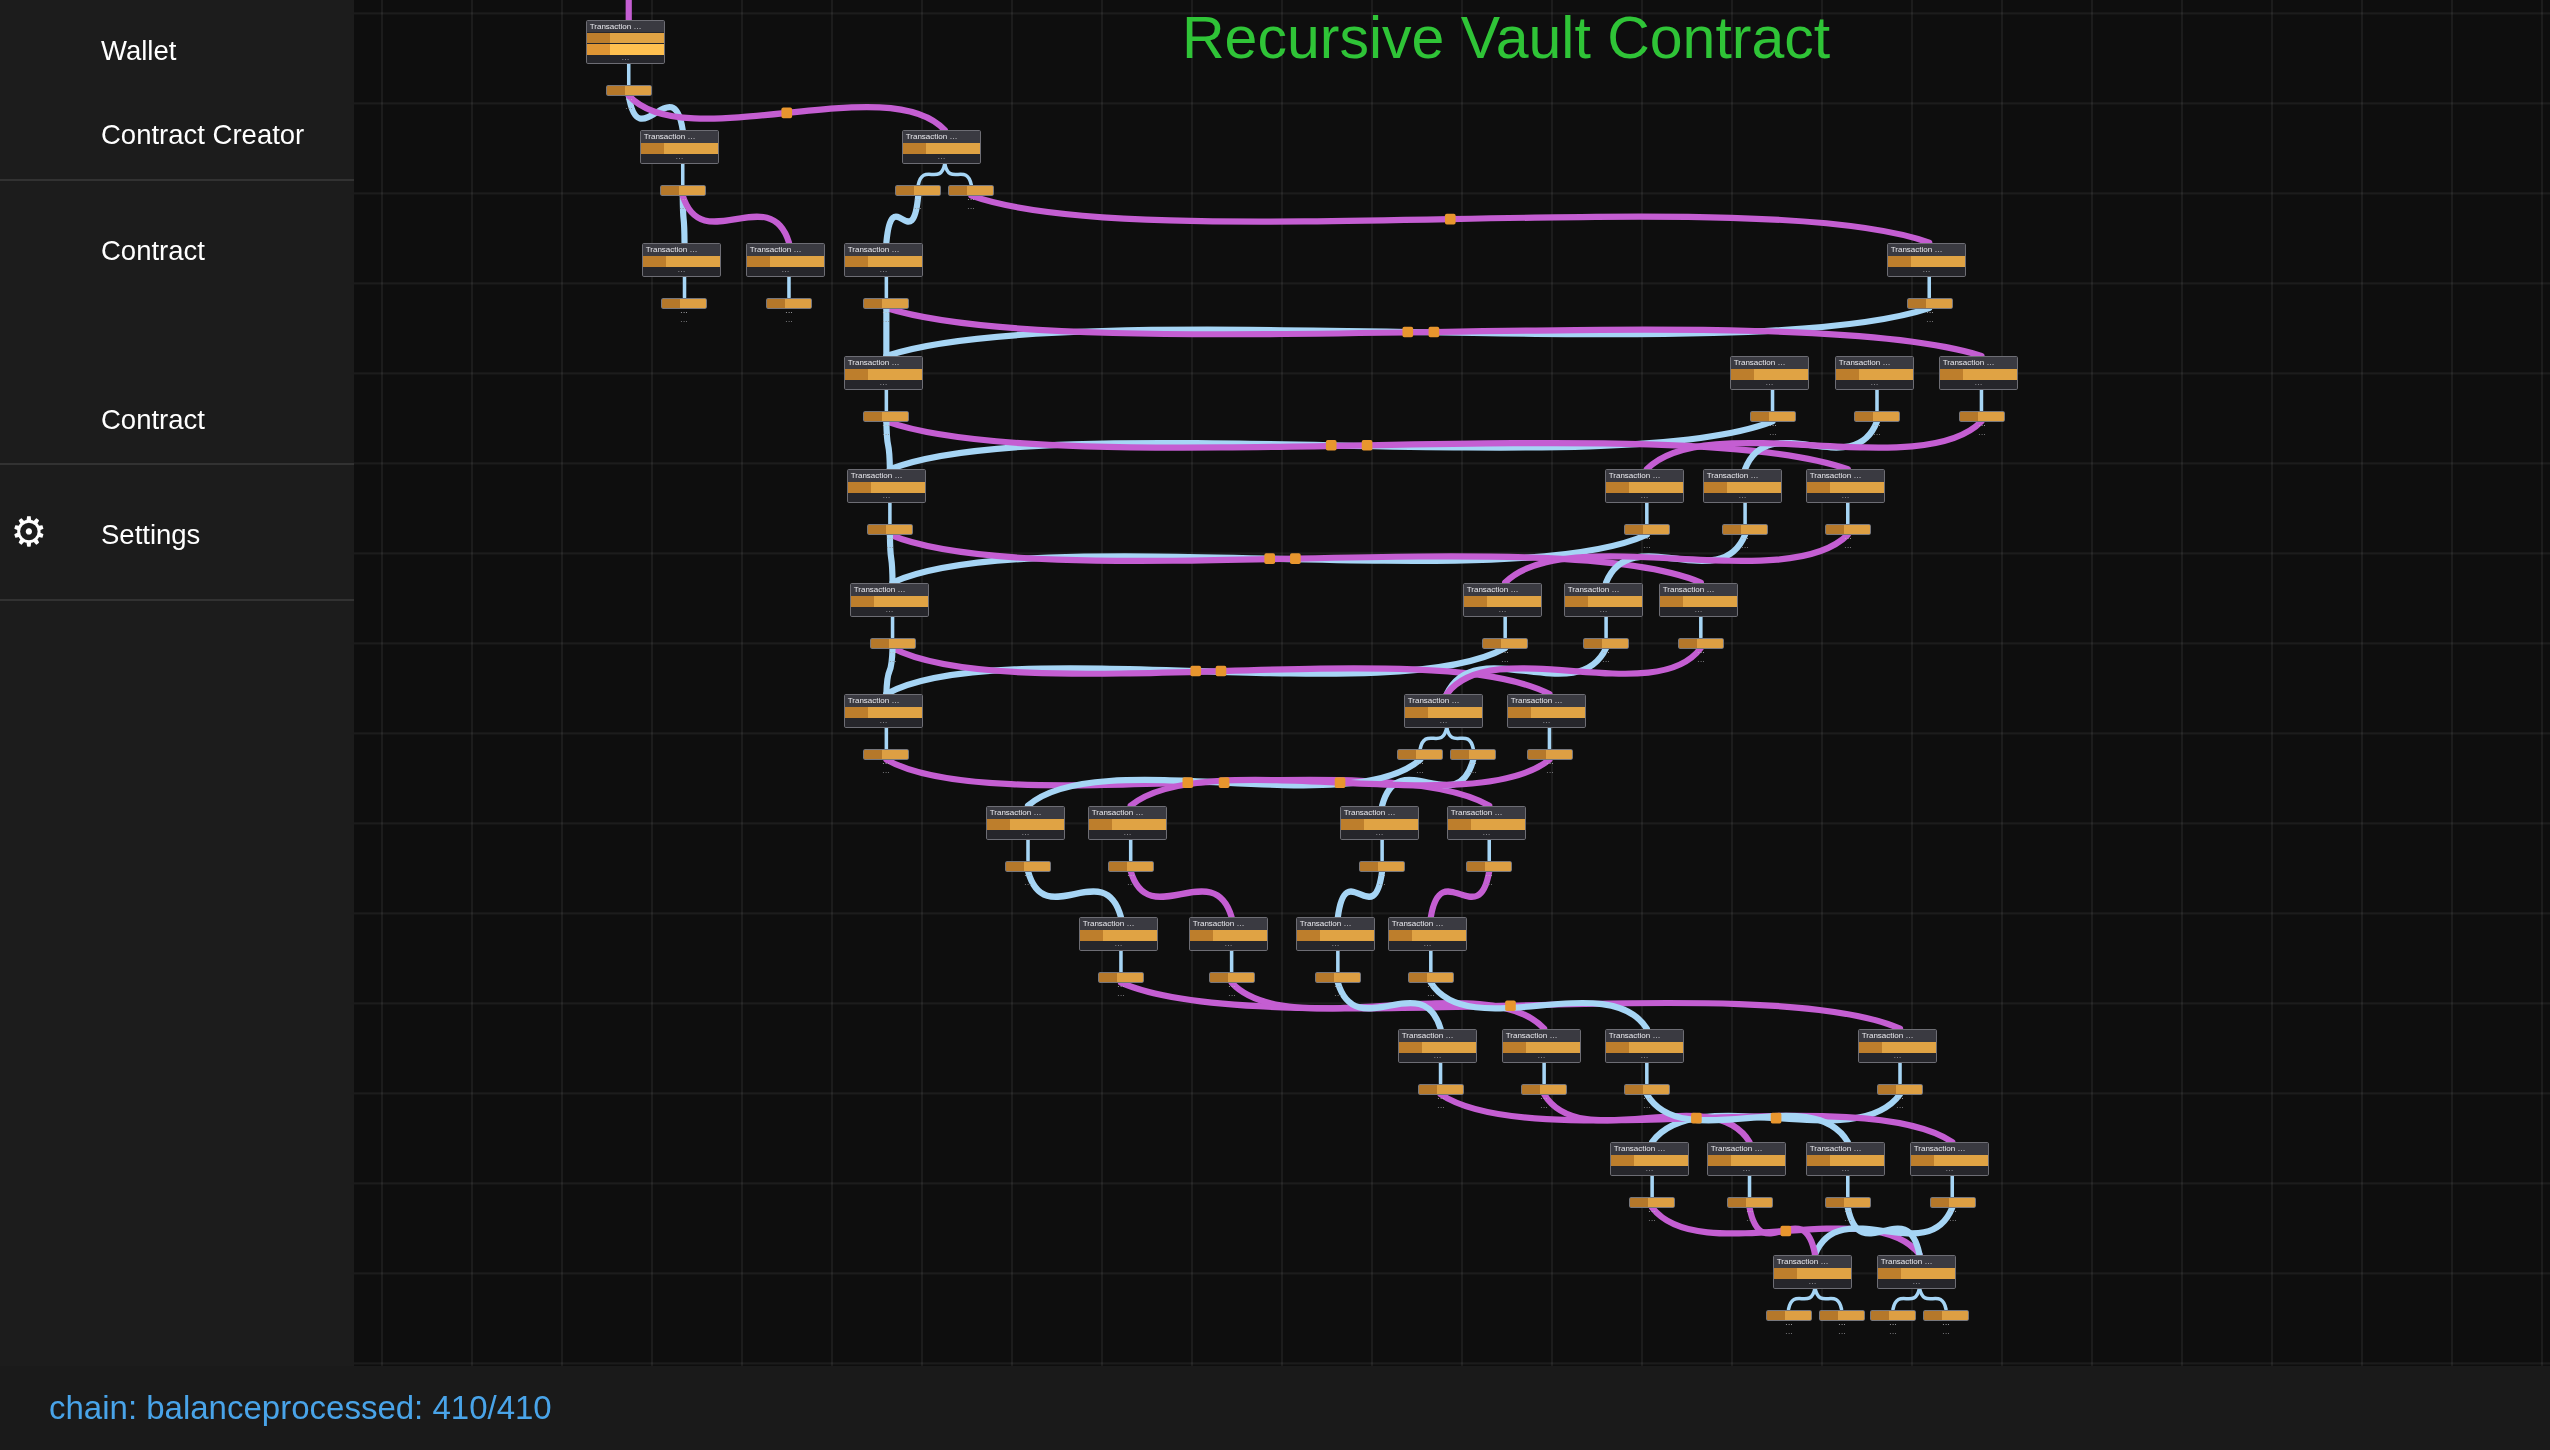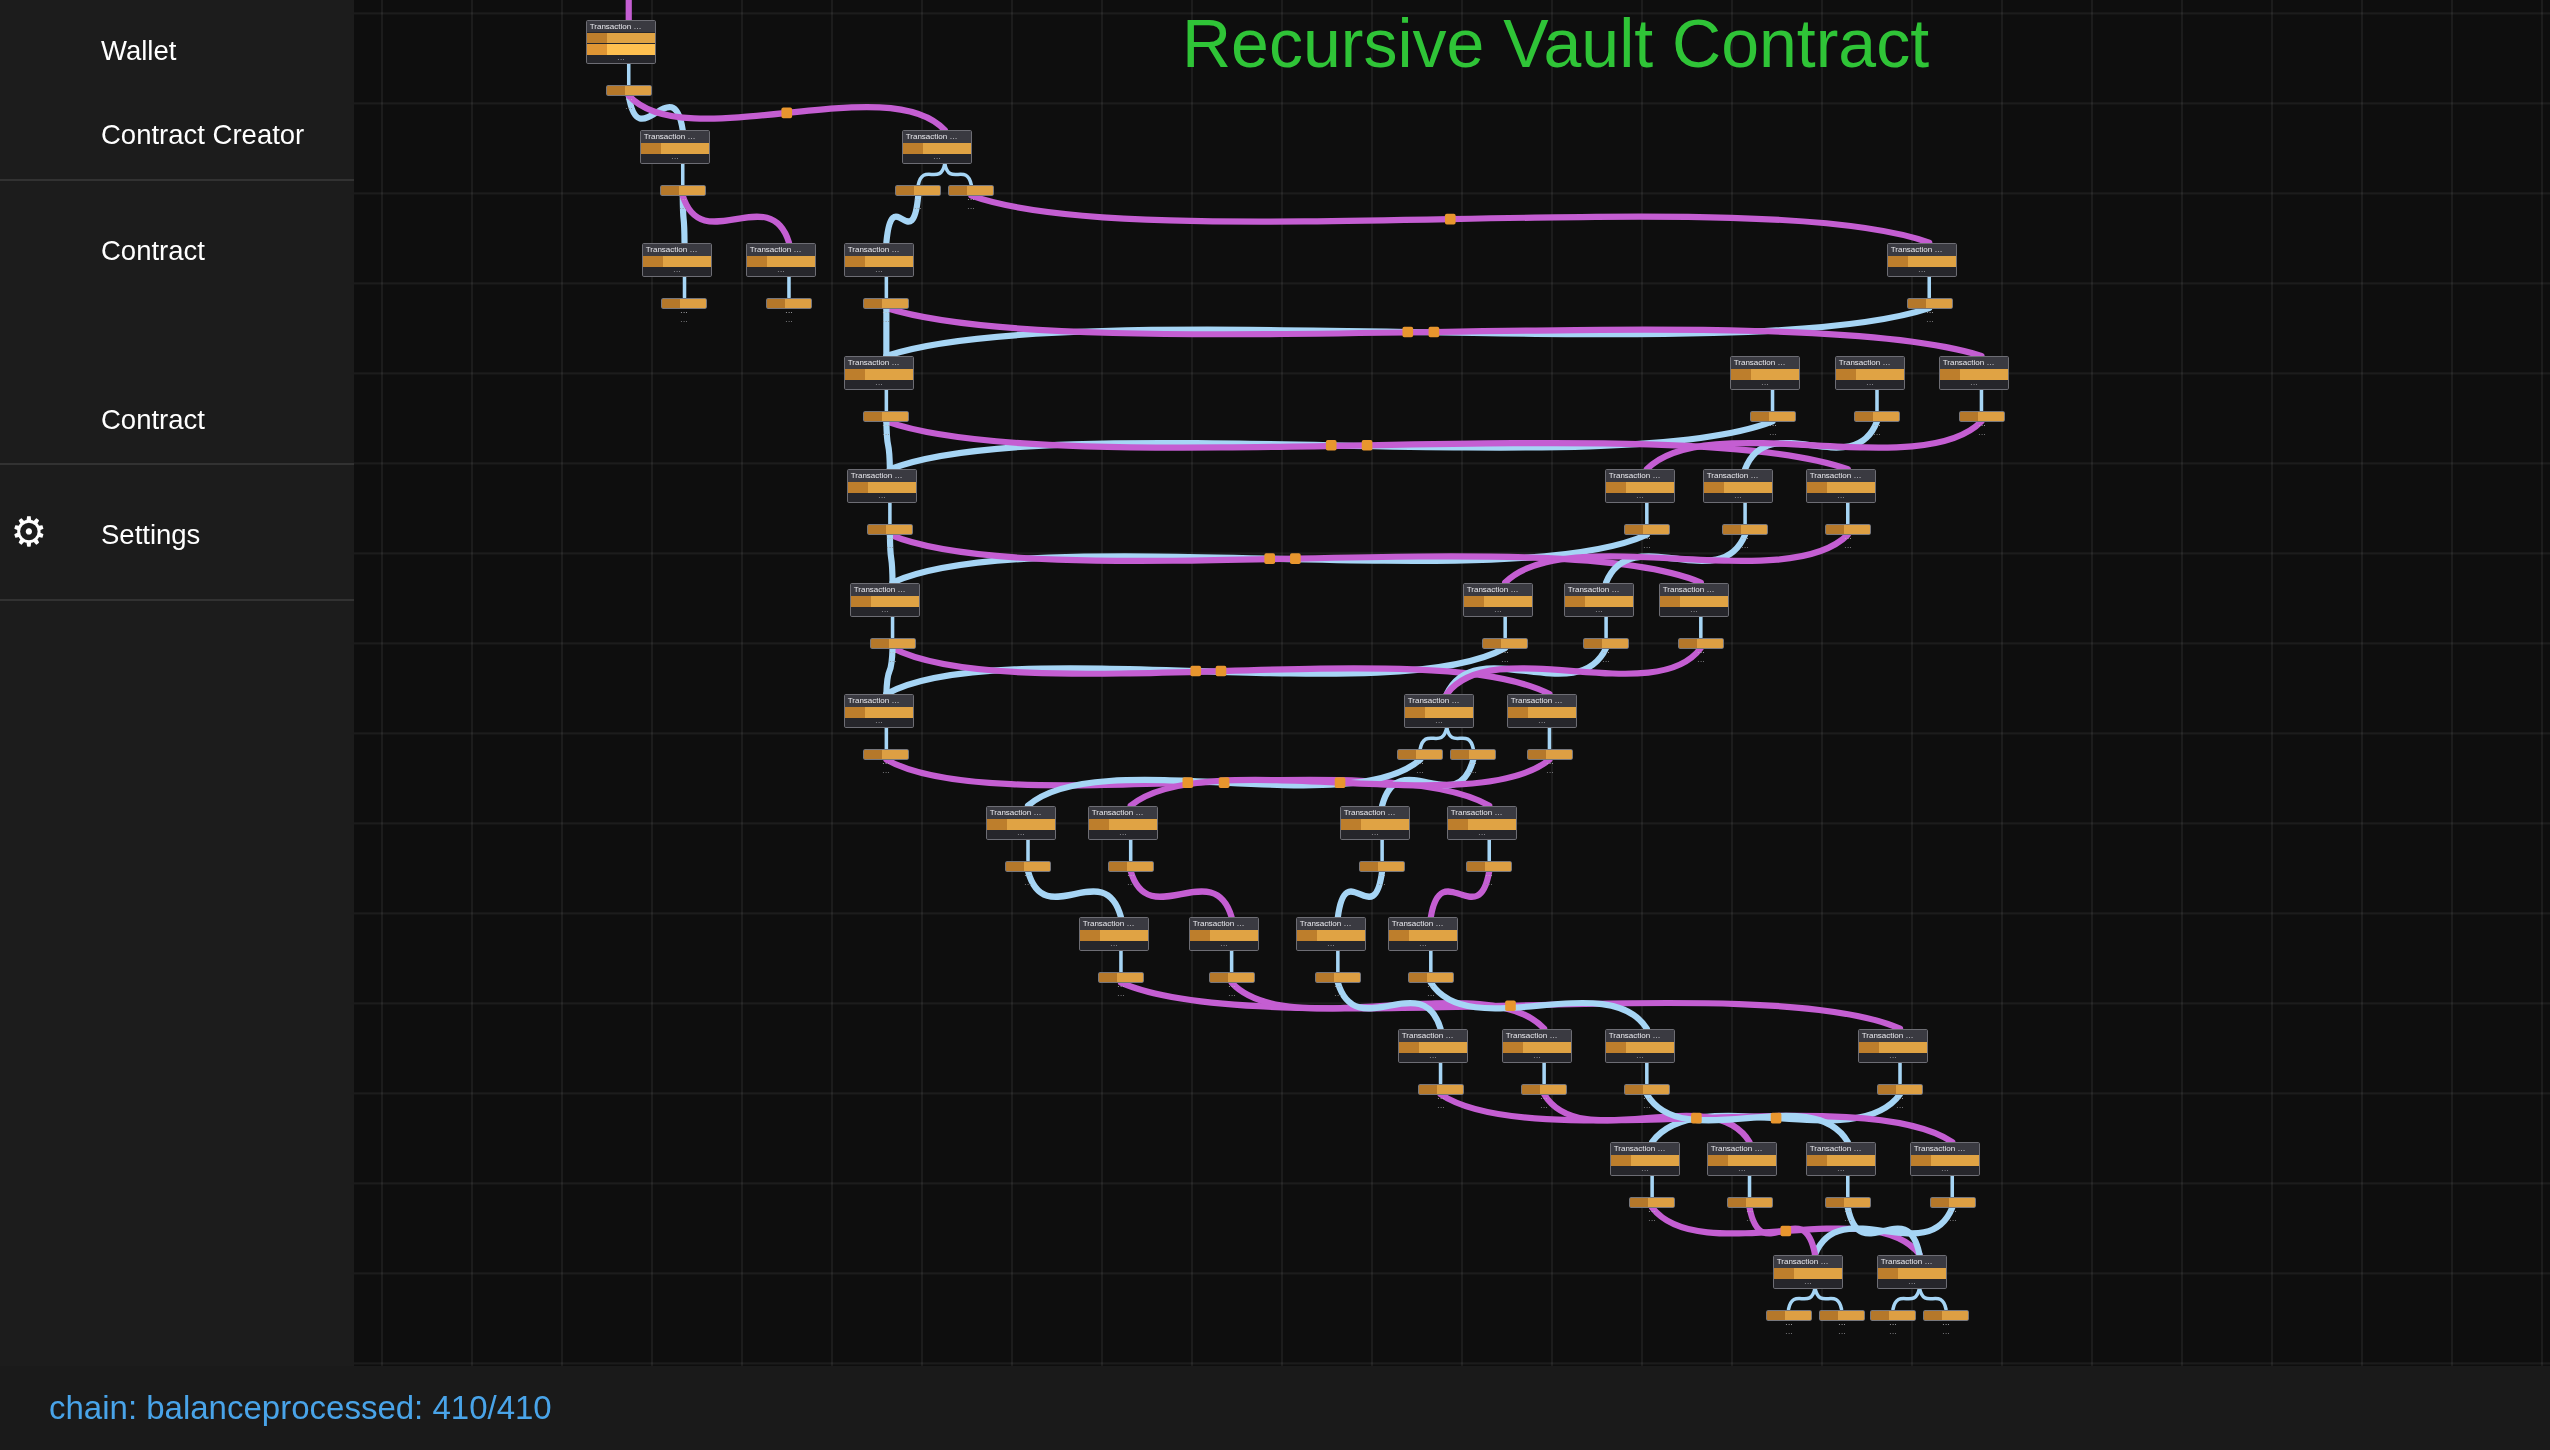--- a/index.html
+++ b/index.html
@@ -13,39 +13,39 @@
     background-image:
       linear-gradient(to right, rgba(255,255,255,0.06) 1.8px, transparent 1.8px),
       linear-gradient(to bottom, rgba(255,255,255,0.06) 1.8px, transparent 1.8px);
     background-size:90px 90px;
     background-position:21px 12.4px;
   }
   #edges{position:absolute;left:0;top:0;z-index:2}
   #nodes{position:absolute;left:0;top:0;z-index:3}
   
   .txnode{
-    position:absolute;width:70px;box-sizing:border-box;z-index:3;
+    position:absolute;width:79px;box-sizing:border-box;z-index:3;
     background:#26262b;border:0.9px solid #6d6d74;border-radius:1.8px;overflow:hidden;
     cursor:pointer;
   }
   .tx-head{height:11.5px;background:#3a3a41;color:#e9e9ee;font-size:8px;line-height:11.5px;
     padding:0 2.7px;white-space:nowrap;overflow:hidden}
   .tx-row{height:10.6px;margin-top:0.9px;
     background:linear-gradient(90deg,#bd7e2c 0,#bd7e2c 30%,#e0a344 30%,#e0a344 100%)}
   .tx-row2{filter:brightness(1.18)}
   .tx-sub{height:10.6px;font-size:8px;line-height:9.7px;color:#9a9aa0;text-align:center}
   .txstub{position:absolute;width:46px;z-index:3;text-align:center;cursor:pointer}
   .stub-bar{height:10.6px;box-sizing:border-box;border:0.9px solid #77777c;border-radius:1.8px;
     background:linear-gradient(90deg,#b5782a 0,#b5782a 40%,#dd9f43 40%,#dd9f43 100%)}
   .stub-txt{font-size:8px;line-height:8.9px;color:#b8b8bc}
   .stub-txt2{font-size:8px;line-height:8.9px;color:#8a8a8e}
   
   .page-title{
     position:absolute;left:1182px;top:3.5px;z-index:4;
-    font-size:68px;font-weight:400;color:#2fc437;white-space:nowrap;
+    font-size:59px;font-weight:400;color:#2fc437;white-space:nowrap;
   }
   
   .sidebar{
     position:absolute;left:0;top:0;bottom:84px;width:354px;z-index:6;
     background:#1c1c1c;
   }
   .side-item{
     position:absolute;left:0;width:354px;height:53px;
     display:flex;align-items:center;padding-left:101px;box-sizing:border-box;
     font-size:27.5px;color:#ffffff;cursor:pointer;

